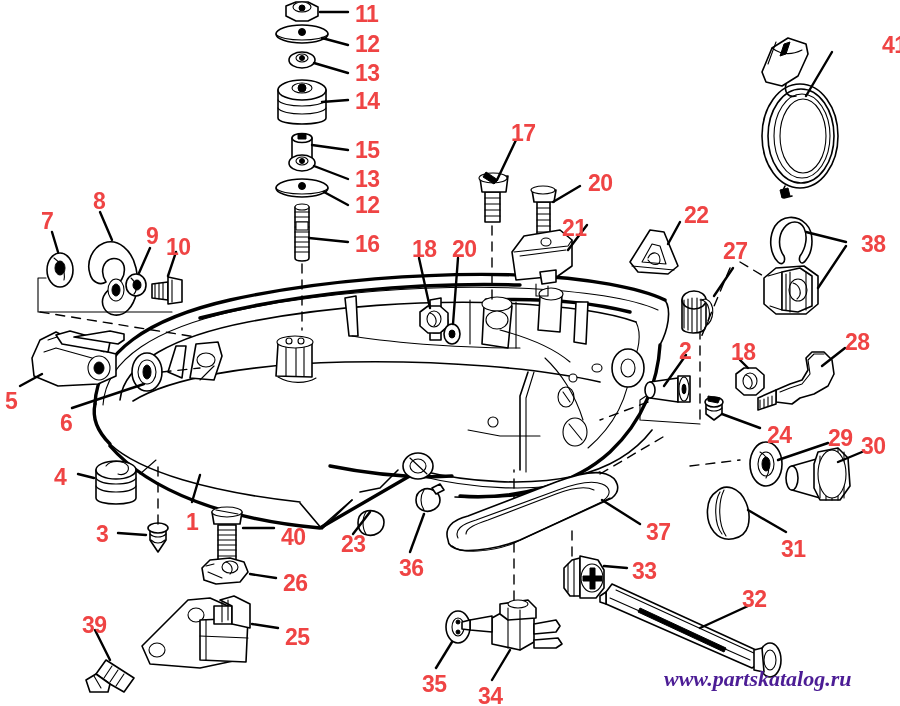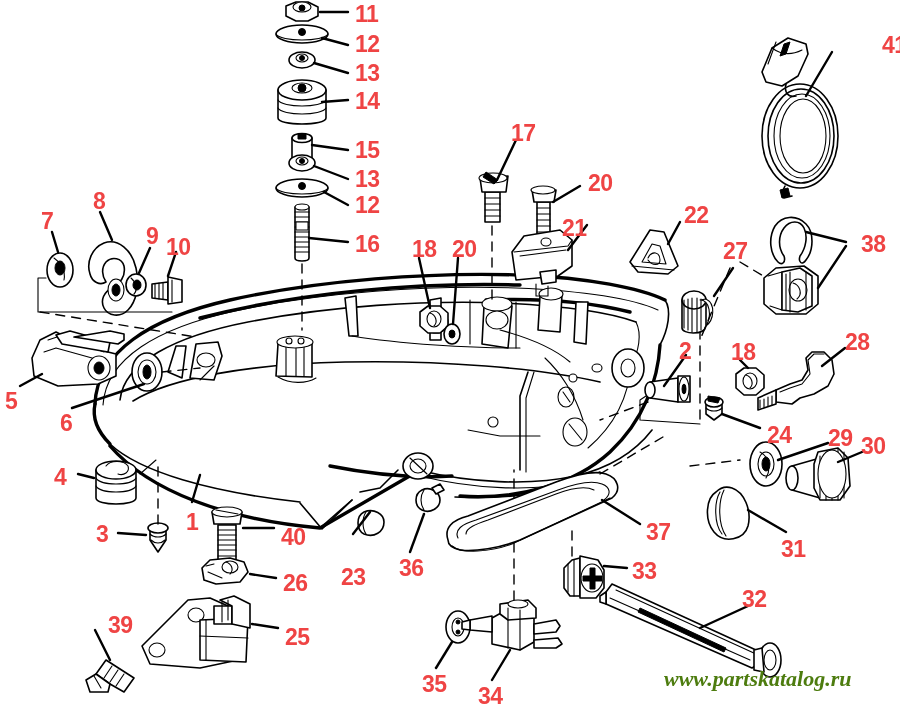--- a/index.html
+++ b/index.html
@@ -23,21 +23,21 @@
     letter-spacing:-0.5px;
     user-select:none;
   }
   #watermark{
     position:absolute;
     left:664px;top:666px;
     font-family:"Liberation Serif", serif;
     font-weight:bold;
     font-style:italic;
     font-size:22px;
-    color:#4d7c0f;
+    color:#4c1d95;
     white-space:nowrap;
     letter-spacing:0px;
     user-select:none;
   }
 </style>
 </head>
 <body>
 
 <div id="stage">
 
@@ -539,24 +539,24 @@
   <div class="callout" style="left:93px;top:190px;">8</div>
   <div class="callout" style="left:146px;top:225px;">9</div>
   <div class="callout" style="left:166px;top:236px;">10</div>
 
   <div class="callout" style="left:5px;top:390px;">5</div>
   <div class="callout" style="left:60px;top:412px;">6</div>
   <div class="callout" style="left:54px;top:466px;">4</div>
   <div class="callout" style="left:96px;top:523px;">3</div>
   <div class="callout" style="left:186px;top:511px;">1</div>
   <div class="callout" style="left:281px;top:526px;">40</div>
-  <div class="callout" style="left:82px;top:614px;margin-left:26px;">39</div>
+  <div class="callout" style="left:82px;top:614px;">39</div>
   <div class="callout" style="left:283px;top:572px;">26</div>
   <div class="callout" style="left:285px;top:626px;">25</div>
-  <div class="callout" style="left:341px;top:566px;">23</div>
+  <div class="callout" style="left:341px;top:533px;">23</div>
   <div class="callout" style="left:399px;top:557px;">36</div>
   <div class="callout" style="left:422px;top:673px;">35</div>
   <div class="callout" style="left:478px;top:685px;">34</div>
 
   <div class="callout" style="left:511px;top:122px;">17</div>
   <div class="callout" style="left:588px;top:172px;">20</div>
   <div class="callout" style="left:562px;top:217px;">21</div>
   <div class="callout" style="left:684px;top:204px;">22</div>
   <div class="callout" style="left:412px;top:238px;">18</div>
   <div class="callout" style="left:452px;top:238px;">20</div>

